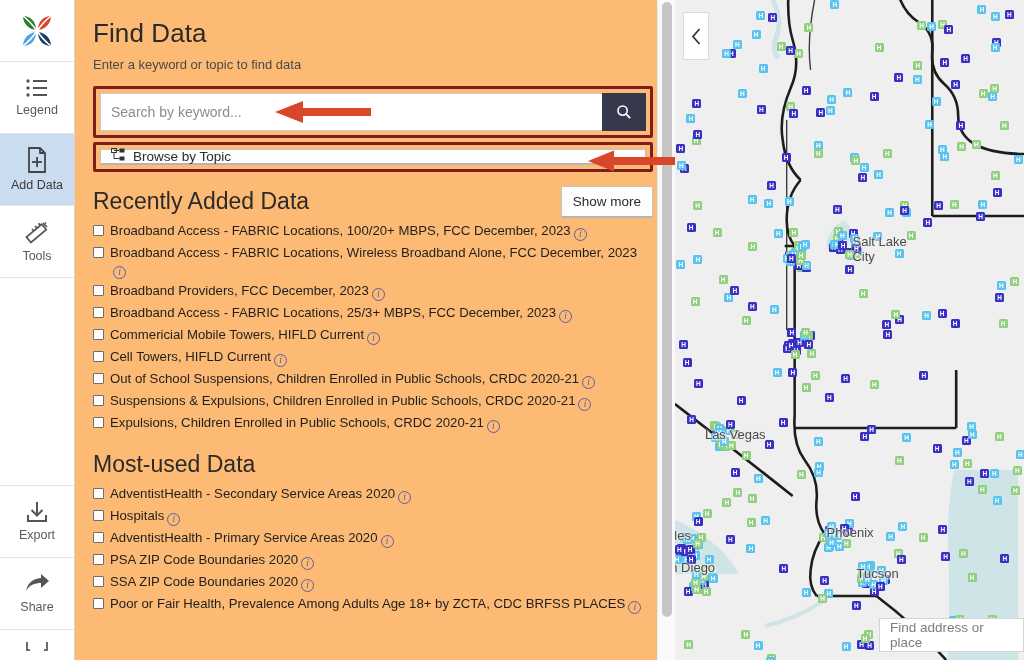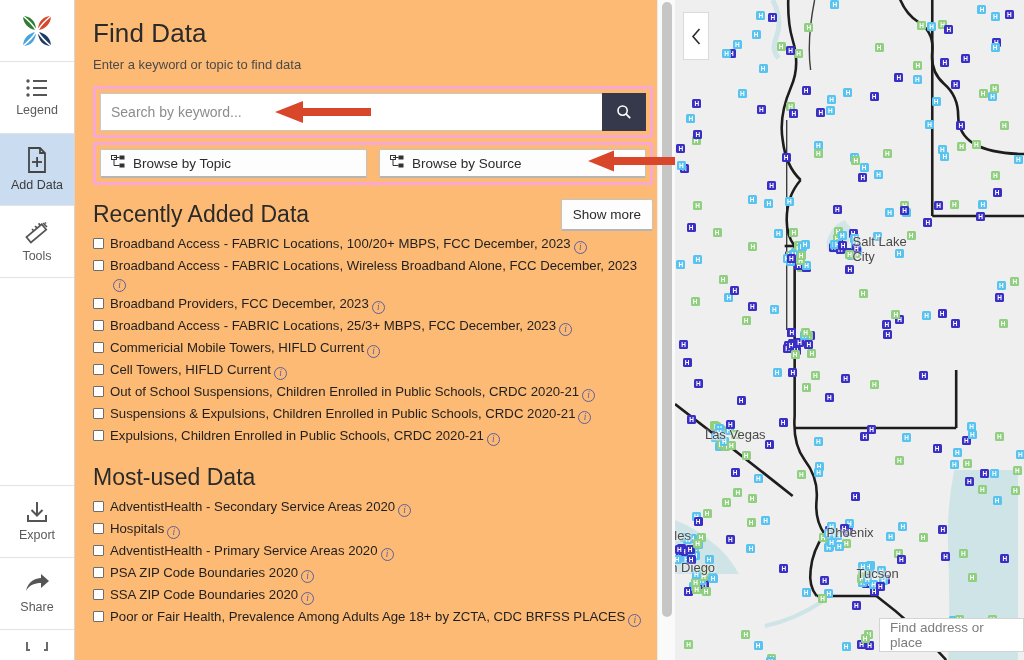--- a/index.html
+++ b/index.html
@@ -57,42 +57,42 @@
   }
   .panel h1 {
     font-size: 26px; font-weight: 400; color: #2a2a2a;
     margin: 8px 0 8px 0; letter-spacing: .1px;
   }
   .panel .subtitle {
     font-size: 13px; color: #4a4a4a; margin: 0 0 14px 0;
   }
 
   
-  .hl-box { border: 3px solid #f9a8d4; padding: 4px; border-radius: 2px; }
+  .hl-box { border: 3px solid #7f1d1d; padding: 4px; border-radius: 2px; }
   .hl-box + .hl-box { margin-top: 4px; }
 
   .search-row { display: flex; height: 38px; }
   .search-input {
     flex: 1 1 auto; height: 38px;
     border: 1px solid #c9c9c9; border-right: none;
     padding: 0 10px; font-size: 14px; color: #2b2b2b;
     font-family: "Liberation Sans", sans-serif;
     background: #fff; outline: none;
   }
   .search-input::placeholder { color: #8c8c8c; }
   .search-btn {
     width: 44px; height: 38px;
     background: #36394c; border: 1px solid #36394c;
     display: flex; align-items: center; justify-content: center;
     cursor: pointer;
   }
 
   .browse-row { display: flex; gap: 12px; }
   .browse-btn {
-    flex: 1 1 0; height: 29px;
+    flex: 1 1 0; height: 16px;
     background: #fdfdfd;
     border: 1px solid #c3c3c3;
     border-bottom: 2px solid #b5b5b5;
     border-radius: 2px;
     display: flex; align-items: center; gap: 8px;
     padding: 0 10px;
     font-size: 13.5px; color: #2b2b2b;
     cursor: pointer;
   }
 
@@ -310,31 +310,20 @@
           <div class="browse-btn">
             <span>
               <svg width="14" height="14" viewBox="0 0 14 14">
                 <rect x="0.5" y="0.5" width="5" height="4" fill="none" stroke="#333"></rect>
                 <rect x="8.5" y="0.5" width="5" height="4" fill="#333"></rect>
                 <rect x="8.5" y="8.5" width="5" height="4" fill="#333"></rect>
                 <path d="M3 4.5 v6 h5.5 M3 2.5 h5.5" fill="none" stroke="#333"></path>
               </svg>
             </span>
             <span>Browse by Topic</span>
-          </div>
-          <div class="browse-btn">
-            <span>
-              <svg width="14" height="14" viewBox="0 0 14 14">
-                <rect x="0.5" y="0.5" width="5" height="4" fill="none" stroke="#333"></rect>
-                <rect x="8.5" y="0.5" width="5" height="4" fill="#333"></rect>
-                <rect x="8.5" y="8.5" width="5" height="4" fill="#333"></rect>
-                <path d="M3 4.5 v6 h5.5 M3 2.5 h5.5" fill="none" stroke="#333"></path>
-              </svg>
-            </span>
-            <span>Browse by Source</span>
           </div>
         </div>
       </div>
 
       <div class="section-head">
         <h2>Recently Added Data</h2>
         <button class="show-more">Show more</button>
       </div>
       <ul class="data-list" id="list-0">
           <li class="data-item">

